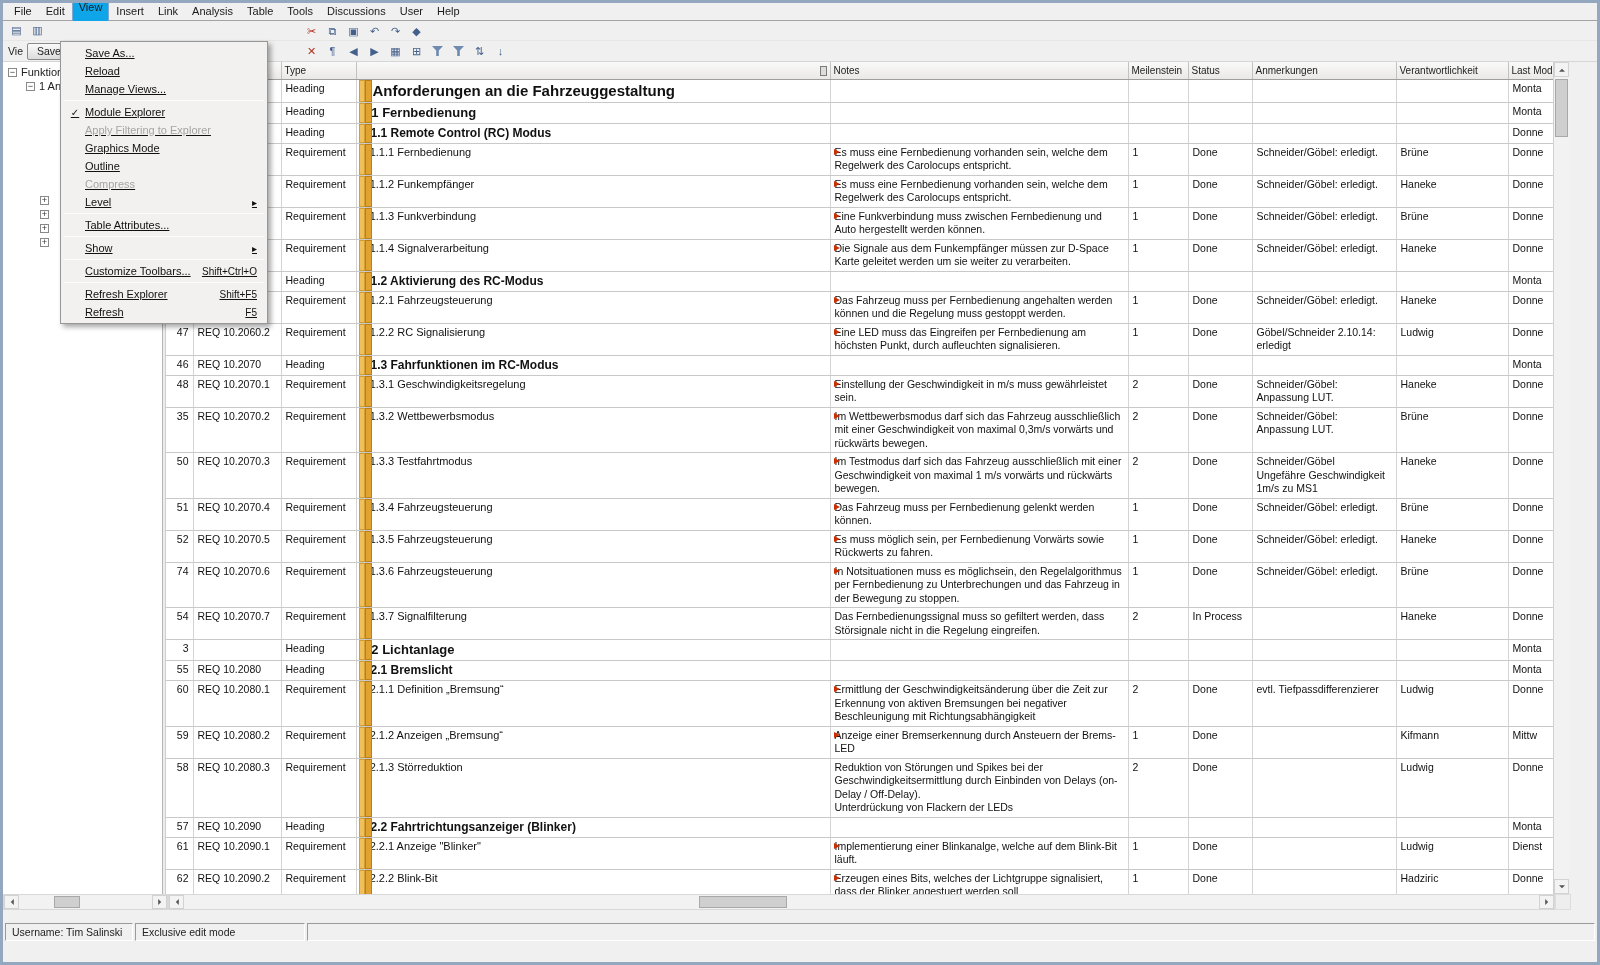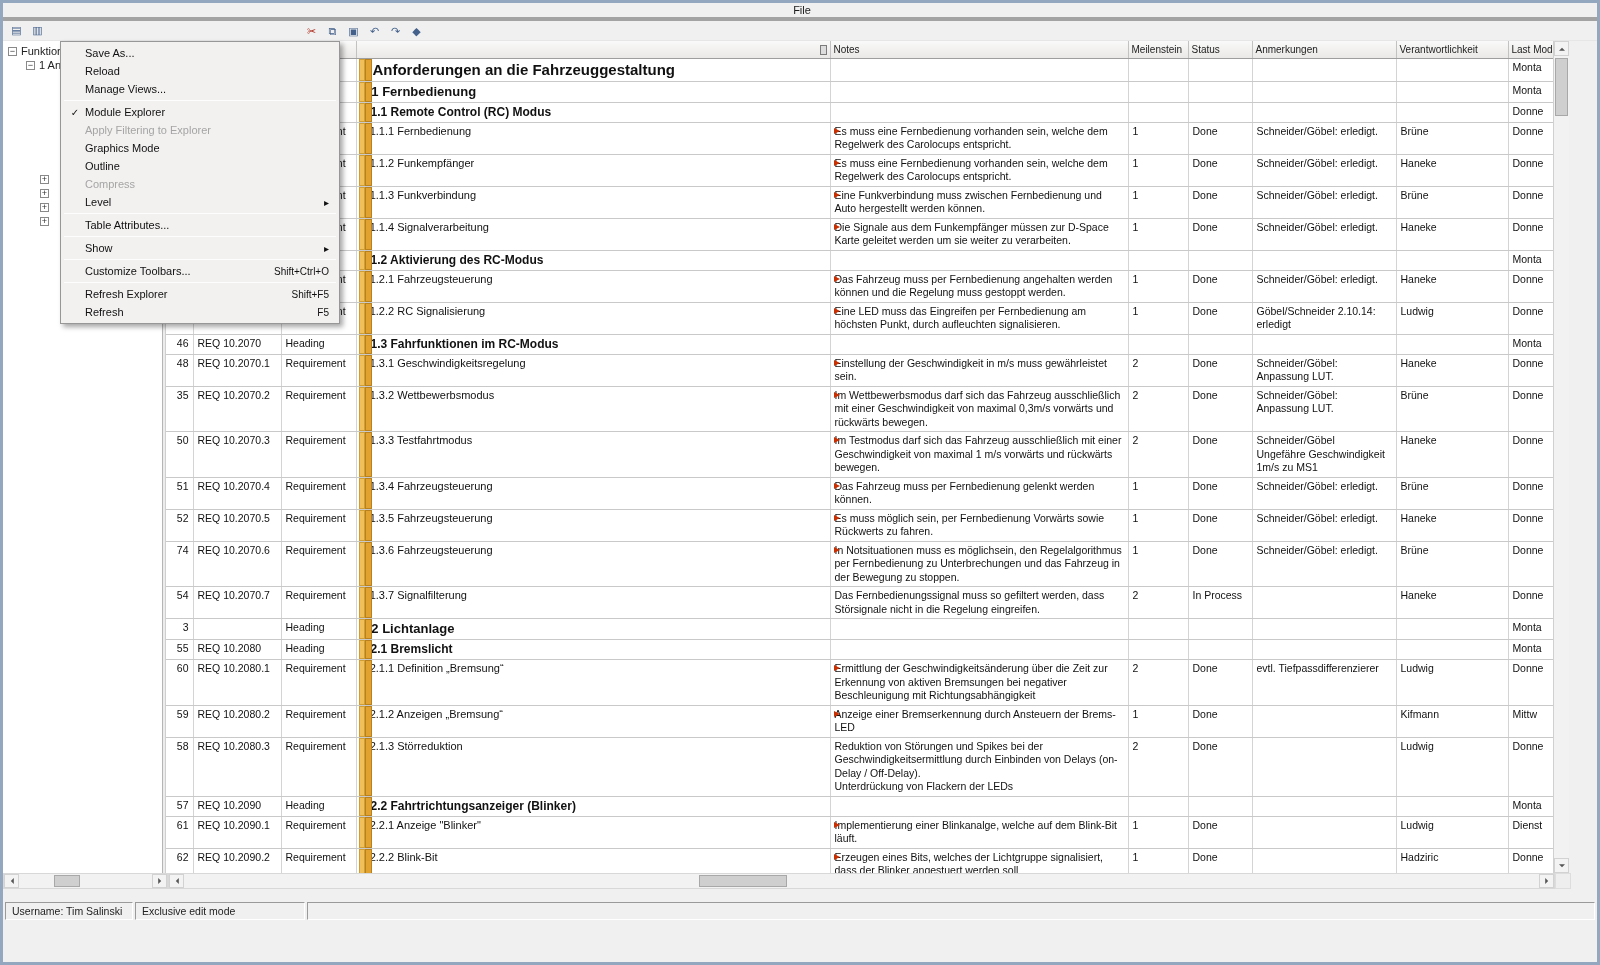--- a/index.html
+++ b/index.html
@@ -15,21 +15,21 @@
   .winbtns{margin-left:auto;display:flex;gap:2px;}
   .wbtn{width:29px;height:15px;border:1px solid #7c90a6;border-radius:2px;background:linear-gradient(#fdfeff,#c9d7e6);
     display:flex;align-items:center;justify-content:center;}
   .wbtn.close{width:42px;background:linear-gradient(#efb4a8,#cf7062);border-color:#96564c;}
   .g-min{display:inline-block;width:9px;height:3px;background:#44546a;margin-top:6px;}
   .g-max{display:inline-block;width:9px;height:8px;border:1px solid #44546a;}
   .g-close{font-style:normal;}
   .g-close::before{content:"✕";color:#fff;font-size:10px;line-height:10px;}
   
   .menubar{height:18px;background:#f0f0f0;display:flex;align-items:center;font-size:11px;padding-left:4px;
-    border-bottom:4px solid #a3a3a3;color:#1a1a1a;flex-direction:column;}
+    border-bottom:1px solid #a3a3a3;color:#1a1a1a;}
   .menu-item{padding:1px 7px 2px;}
   .menu-item.active{background:#0ea5e9;border:1px solid #7fa8d0;padding:0 6px 9px;}
   
   .toolbar{height:20px;background:#f0f0f0;display:flex;align-items:center;padding-left:5px;position:relative;}
   .tb1{border-bottom:1px solid #e6e6e6;}
   .tb2{height:21px;border-bottom:1px solid #d6d6d6;}
   .tbgroup{display:flex;gap:4px;align-items:center;}
   .gB{position:absolute;left:300px;top:2px;}
   .tbicon{width:17px;height:16px;display:flex;align-items:center;justify-content:center;font-size:11px;
     color:#44618c;border:1px solid transparent;}
@@ -101,22 +101,22 @@
   .vthumb{position:absolute;left:1px;right:1px;top:17px;height:58px;background:#cfcfcf;border:1px solid #a8a8a8;}
   
   .gapstrip{height:12px;background:#f0f0f0;}
   .statusbar{height:20px;display:flex;gap:2px;padding:1px 2px;font-size:10.5px;color:#222;}
   .scell{border:1px solid;border-color:#9a9a9a #fff #fff #9a9a9a;padding:0 6px;display:flex;align-items:center;
     white-space:nowrap;overflow:hidden;}
   .scell.c1{width:128px;}
   .scell.c2{width:170px;}
   .scell.fill{flex:1;}
   
-  .viewmenu{position:absolute;left:57px;top:38px;width:280px;background:#f2f1f0;border:1px solid #979797;
-    box-shadow:3px 3px 5px rgba(0,0,0,.35);padding:2px;z-index:50;font-size:11px;color:#111;}
+  .viewmenu{position:absolute;left:57px;top:38px;width:208px;background:#f2f1f0;border:1px solid #979797;
+    box-shadow:3px 3px 5px rgba(0,0,0,.35);padding:2px;z-index:50;font-size:11px;color:#111;text-decoration:underline;}
   .vm-item{height:18px;display:flex;align-items:center;padding:0 8px 0 2px;}
   .vm-item.disabled{color:#a5a5a5;}
   .vm-check{width:20px;text-align:center;font-size:10px;flex:none;}
   .vm-label{flex:1;white-space:nowrap;overflow:hidden;}
   .vm-right{margin-left:8px;font-size:10px;white-space:nowrap;}
   .vm-sep{height:1px;background:#d7d6d4;border-bottom:1px solid #fdfdfd;margin:2px 1px;}
 </style>
 </head>
 <body>
 
@@ -144,20 +144,40 @@
     <span class="tbgroup gB" id="tbRight">
         <span class="tbicon red">✂</span>
         <span class="tbicon">⧉</span>
         <span class="tbicon">▣</span>
         <span class="tbicon">↶</span>
         <span class="tbicon">↷</span>
         <span class="tbicon">◆</span>
       </span>
   </div>
 
+  <div class="toolbar tb2">
+    <span class="tb-label">Vie</span>
+    <button class="tb-btn">Save</button>
+    <span class="tbgroup gB" id="tbView">
+        <span class="tbicon red">✕</span>
+        <span class="tbicon">¶</span>
+        <span class="tbicon">◀</span>
+        <span class="tbicon">▶</span>
+        <span class="tbicon">▦</span>
+        <span class="tbicon">⊞</span>
+        <span class="tbicon">
+          <i class="g-funnel"></i>
+        </span>
+        <span class="tbicon">
+          <i class="g-funnel"></i>
+        </span>
+        <span class="tbicon">⇅</span>
+        <span class="tbicon">↓</span>
+      </span>
+  </div>
 
   <div class="content">
     <div class="treepanel">
       <div class="tnode root">
         <span class="tbox open"></span>
         <span class="tlabel">Funktion</span>
       </div>
       <div class="tnode lvl1">
         <span class="tbox open"></span>
         <span class="tlabel">1 An</span>

